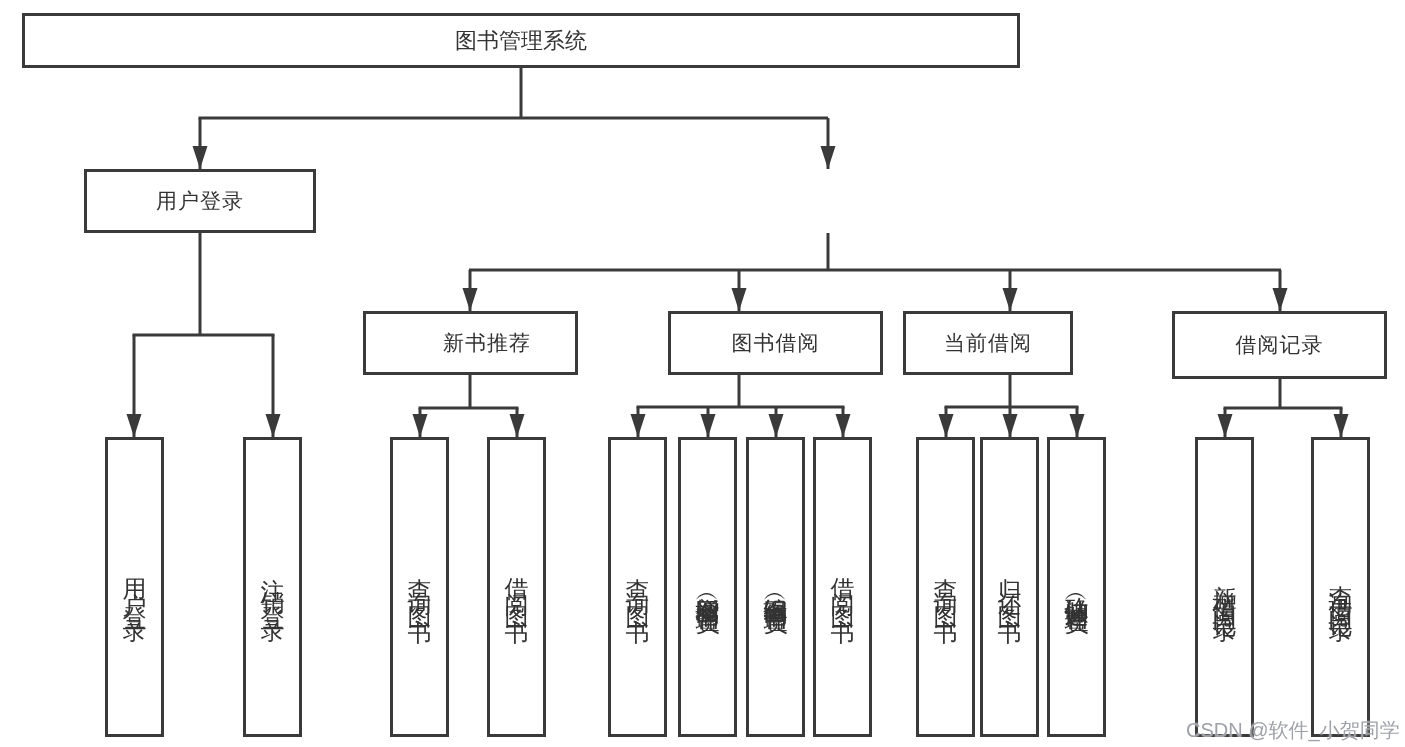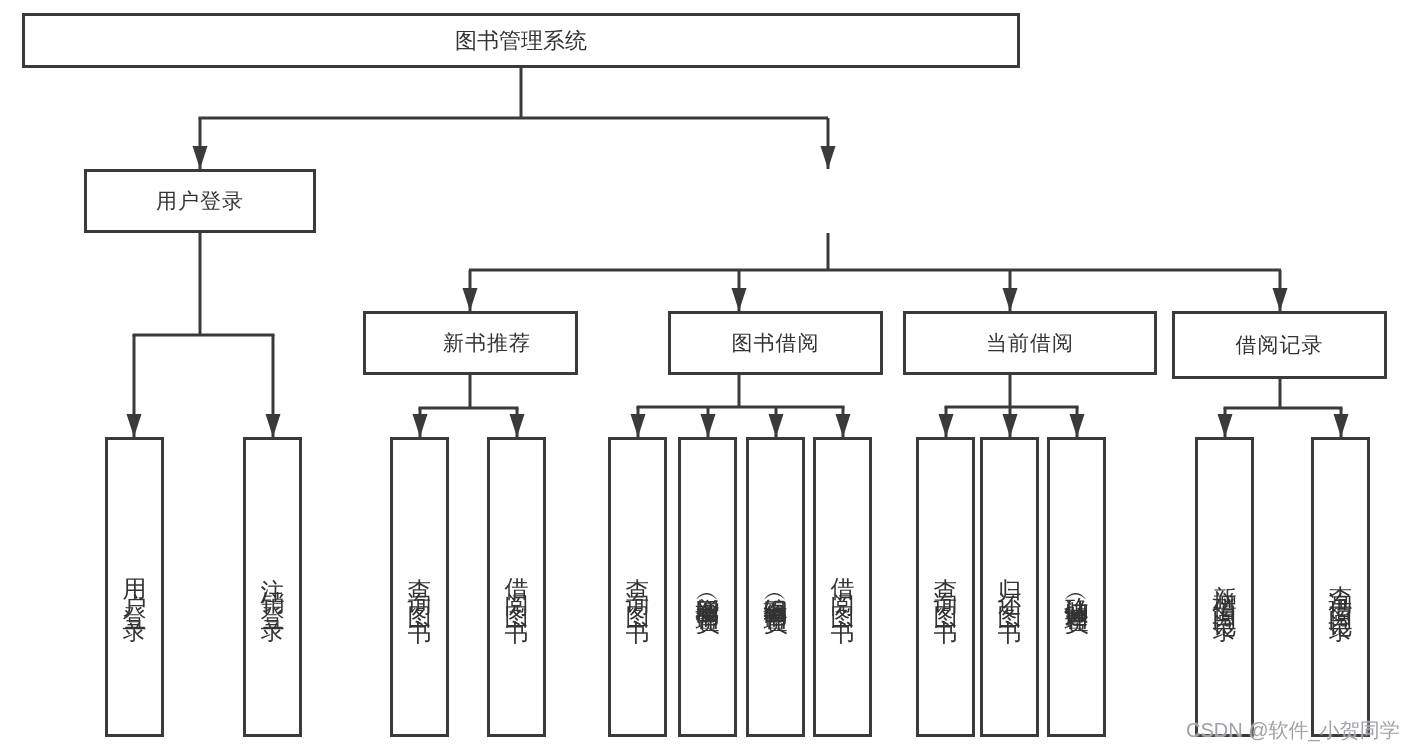--- a/index.html
+++ b/index.html
@@ -113,21 +113,21 @@
       <line x1="1341" y1="408" x2="1341" y2="437" marker-end="url(#arrow)"></line>
     </g>
   </svg>
 
   <div class="node root-node" style="left:22px; top:13px; width:998px; height:55px;">图书管理系统</div>
 
   <div class="node h-node" style="left:84px; top:169px; width:232px; height:64px;">用户登录</div>
 
   <div class="node h-node" style="left:363px; top:311px; width:215px; height:64px;padding-left:33px;">新书推荐</div>
   <div class="node h-node" style="left:620px; top:311px; width:215px; height:64px;margin-left:48px;">图书借阅</div>
-  <div class="node h-node" style="left:903px; top:311px; width:254px; height:64px;">当前借阅</div>
+  <div class="node h-node" style="left:903px; top:311px; width:170px; height:64px;">当前借阅</div>
   <div class="node h-node" style="left:1172px; top:311px; width:215px; height:68px;">借阅记录</div>
 
   <div class="node leaf ls-wide" style="left:105px; top:437px; width:59px; height:300px;">用户登录</div>
   <div class="node leaf ls-wide" style="left:243px; top:437px; width:59px; height:300px;">注销登录</div>
 
   <div class="node leaf ls-wide" style="left:390px; top:437px; width:59px; height:300px;">查询图书</div>
   <div class="node leaf ls-wide" style="left:487px; top:437px; width:59px; height:300px;">借阅图书</div>
 
   <div class="node leaf ls-wide" style="left:608px; top:437px; width:59px; height:300px;">查询图书</div>
   <div class="node leaf ls-tight" style="left:678px; top:437px; width:59px; height:300px;">新增图书（管理员）</div>

